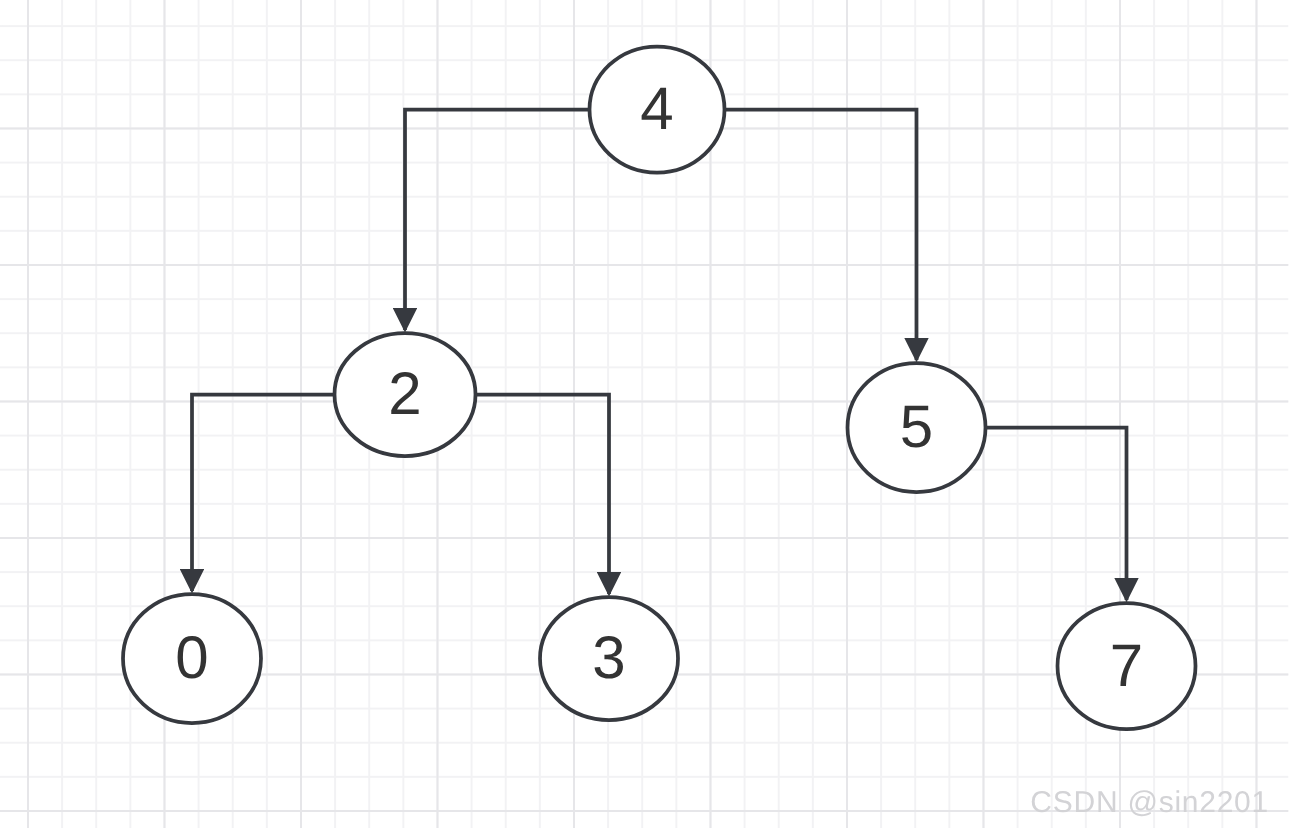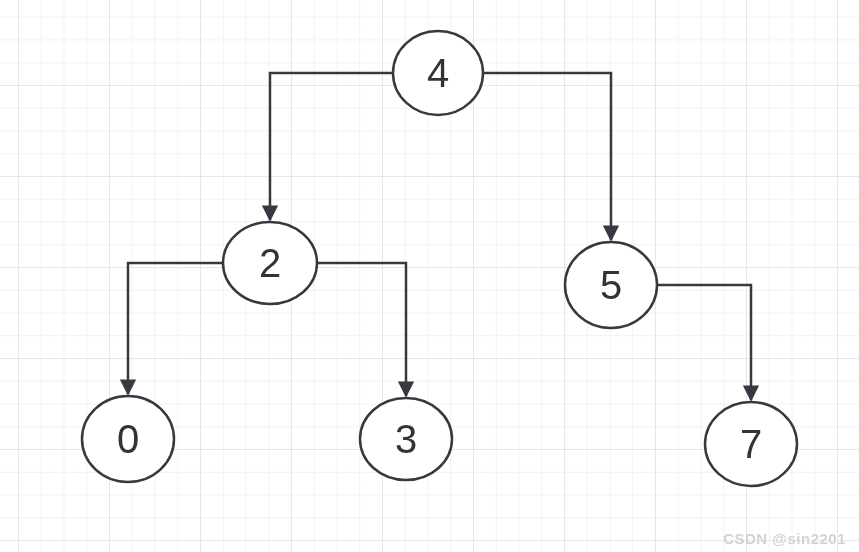--- a/index.html
+++ b/index.html
@@ -38,24 +38,23 @@
     height: 552px;
   }
   .node-label {
     font-family: "Liberation Sans", "DejaVu Sans", sans-serif;
     font-size: 40px;
   }
   .watermark {
     position: absolute;
     right: 13px;
     bottom: 5px;
-    font-size: 15px;
+    font-size: 20px;
     letter-spacing: 0.5px;
     user-select: none;
-    font-weight: bold;
   }
 </style>
 </head>
 <body>
 
 <div class="canvas">
   <svg class="tree" viewBox="0 0 859 552" xmlns="http://www.w3.org/2000/svg">
     <defs>
       <marker id="arrowhead" viewBox="0 0 10 10" refX="9" refY="5" markerWidth="6.5" markerHeight="6.5" orient="auto-start-reverse">
         <path d="M 0 0 L 10 5 L 0 10 z" fill="#36393f"></path>

